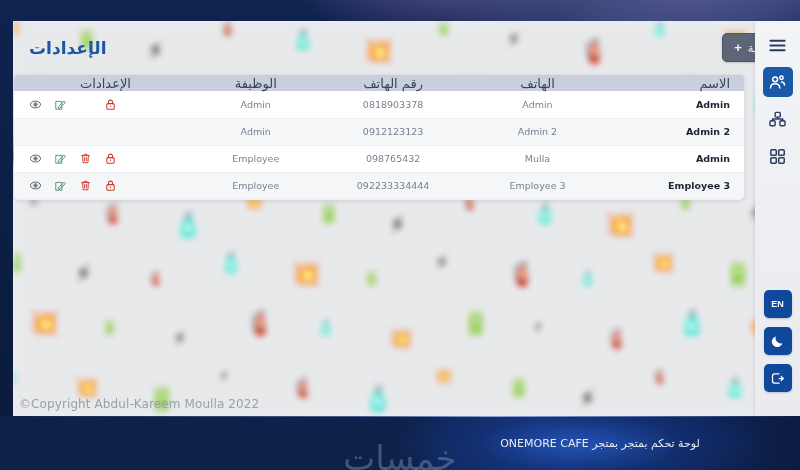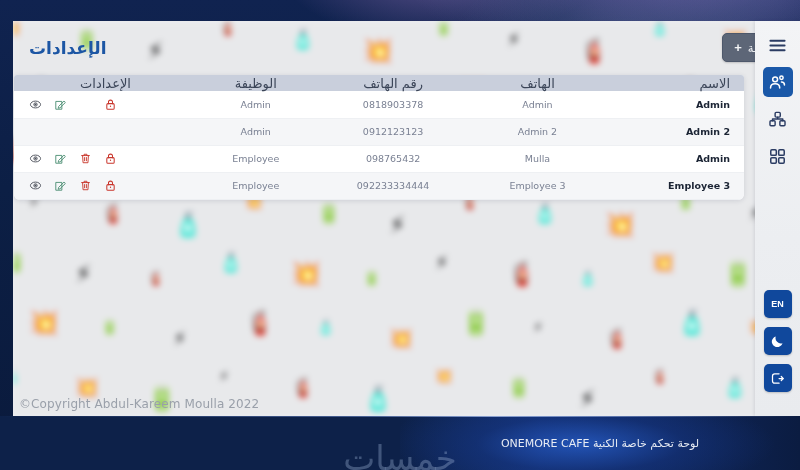--- a/index.html
+++ b/index.html
@@ -530,16 +530,16 @@
             <path d="M18 8.8l3 3.2-3 3.2"></path>
         </svg>
       </button>
     </div>
   </div>
 
   <div class="footer">
     <div class="footer-glow"></div>
     <div class="footer-topline"></div>
     <div class="watermark">خمسات</div>
-    <div class="footer-caption">لوحة تحكم خاصة الكنية ONEMORE CAFE</div>
+    <div class="footer-caption">لوحة تحكم بمتجر بمتجر ONEMORE CAFE</div>
   </div>
 
 </div>
 
 </body></html>

